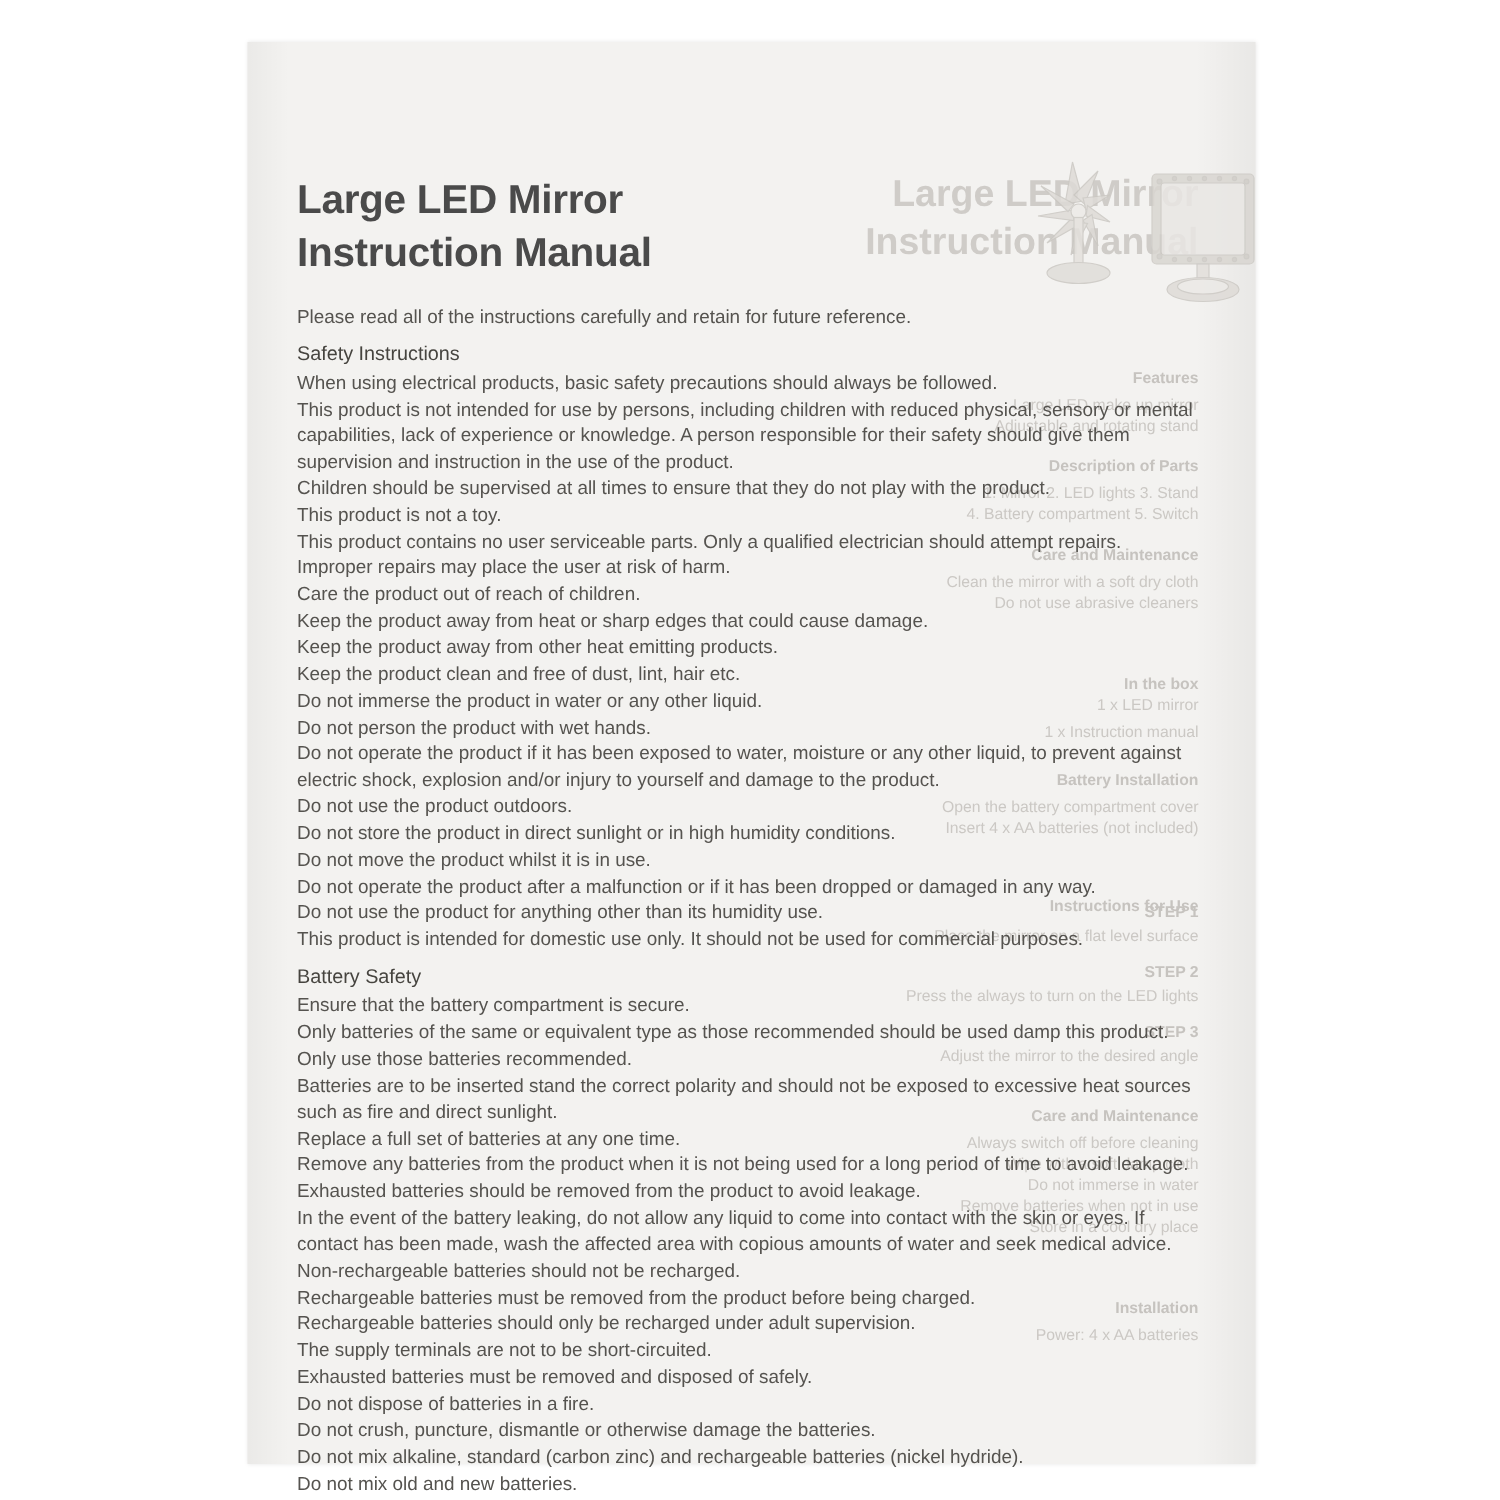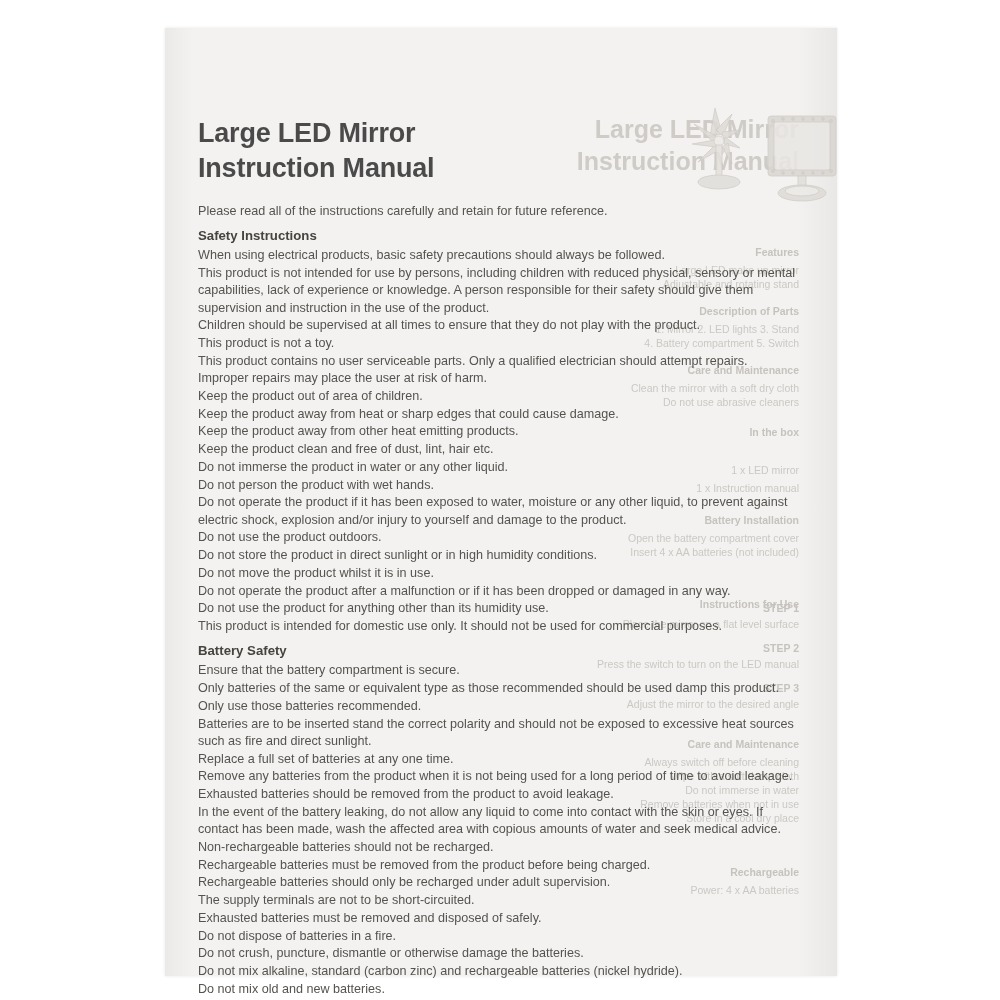--- a/index.html
+++ b/index.html
@@ -112,21 +112,21 @@
     font-size: 12.6px;
     line-height: 1.37;
     color: #55534f;
   }
   .body-block p {
     margin: 0 0 0.5px 0;
   }
   .body-block h2 {
     margin: 7px 0 2px 0;
     font-size: 13.2px;
-    font-weight: bold;
+    font-weight: normal;
     color: #46443f;
   }
 </style>
 </head>
 <body>
 
 <div id="page">
 
   <div class="sheet">
 
@@ -137,40 +137,40 @@
       </div>
       <div class="b-line b-head" style="top:218px">Features</div>
       <div class="b-line" style="top:236px">Large LED make up mirror</div>
       <div class="b-line" style="top:250px">Adjustable and rotating stand</div>
       <div class="b-line b-head" style="top:277px">Description of Parts</div>
       <div class="b-line" style="top:295px">1. Mirror  2. LED lights  3. Stand</div>
       <div class="b-line" style="top:309px">4. Battery compartment  5. Switch</div>
       <div class="b-line b-head" style="top:336px">Care and Maintenance</div>
       <div class="b-line" style="top:354px">Clean the mirror with a soft dry cloth</div>
       <div class="b-line" style="top:368px">Do not use abrasive cleaners</div>
-      <div class="b-line b-head" style="top:398px">In the box</div>
+      <div class="b-line b-head" style="top:422px">In the box</div>
       <div class="b-line" style="top:436px">1 x LED mirror</div>
       <div class="b-line" style="top:454px">1 x Instruction manual</div>
       <div class="b-line b-head" style="top:486px">Battery Installation</div>
       <div class="b-line" style="top:504px">Open the battery compartment cover</div>
       <div class="b-line" style="top:518px">Insert 4 x AA batteries (not included)</div>
       <div class="b-line b-head" style="top:570px">Instructions for Use</div>
       <div class="b-line b-head" style="top:574px">STEP 1</div>
       <div class="b-line" style="top:590px">Place the mirror on a flat level surface</div>
       <div class="b-line b-head" style="top:614px">STEP 2</div>
-      <div class="b-line" style="top:630px">Press the switch to turn on the LED manual</div>
+      <div class="b-line" style="top:630px">Press the always to turn on the LED lights</div>
       <div class="b-line b-head" style="top:654px">STEP 3</div>
       <div class="b-line" style="top:670px">Adjust the mirror to the desired angle</div>
       <div class="b-line b-head" style="top:710px">Care and Maintenance</div>
       <div class="b-line" style="top:728px">Always switch off before cleaning</div>
       <div class="b-line" style="top:742px">Wipe with a soft damp cloth</div>
       <div class="b-line" style="top:756px">Do not immerse in water</div>
       <div class="b-line" style="top:770px">Remove batteries when not in use</div>
       <div class="b-line" style="top:784px">Store in a cool dry place</div>
-      <div class="b-line b-head" style="top:838px">Rechargeable</div>
+      <div class="b-line b-head" style="top:838px">Installation</div>
       <div class="b-line" style="top:856px">Power: 4 x AA batteries</div>
     </div>
 
     <svg class="product-art" viewBox="0 0 180 135">
       <g fill="#dedbd7" stroke="#cbc8c3" stroke-width="0.8">
 
         <g>
           <path d="M45 18 L52 44 L40 46 Z"></path>
           <path d="M62 24 L53 46 L46 40 Z"></path>
           <path d="M70 40 L54 50 L52 42 Z"></path>
@@ -217,21 +217,21 @@
     <div class="body-block">
 
       <p>Please read all of the instructions carefully and retain for future reference.</p>
 
       <h2>Safety Instructions</h2>
       <p>When using electrical products, basic safety precautions should always be followed.</p>
       <p>This product is not intended for use by persons, including children with reduced physical, sensory or mental capabilities, lack of experience or knowledge. A person responsible for their safety should give them supervision and instruction in the use of the product.</p>
       <p>Children should be supervised at all times to ensure that they do not play with the product.</p>
       <p>This product is not a toy.</p>
       <p>This product contains no user serviceable parts. Only a qualified electrician should attempt repairs. Improper repairs may place the user at risk of harm.</p>
-      <p>Keep the product out of area of children.</p>
+      <p>Care the product out of reach of children.</p>
       <p>Keep the product away from heat or sharp edges that could cause damage.</p>
       <p>Keep the product away from other heat emitting products.</p>
       <p>Keep the product clean and free of dust, lint, hair etc.</p>
       <p>Do not immerse the product in water or any other liquid.</p>
       <p>Do not person the product with wet hands.</p>
       <p>Do not operate the product if it has been exposed to water, moisture or any other liquid, to prevent against electric shock, explosion and/or injury to yourself and damage to the product.</p>
       <p>Do not use the product outdoors.</p>
       <p>Do not store the product in direct sunlight or in high humidity conditions.</p>
       <p>Do not move the product whilst it is in use.</p>
       <p>Do not operate the product after a malfunction or if it has been dropped or damaged in any way.</p>

